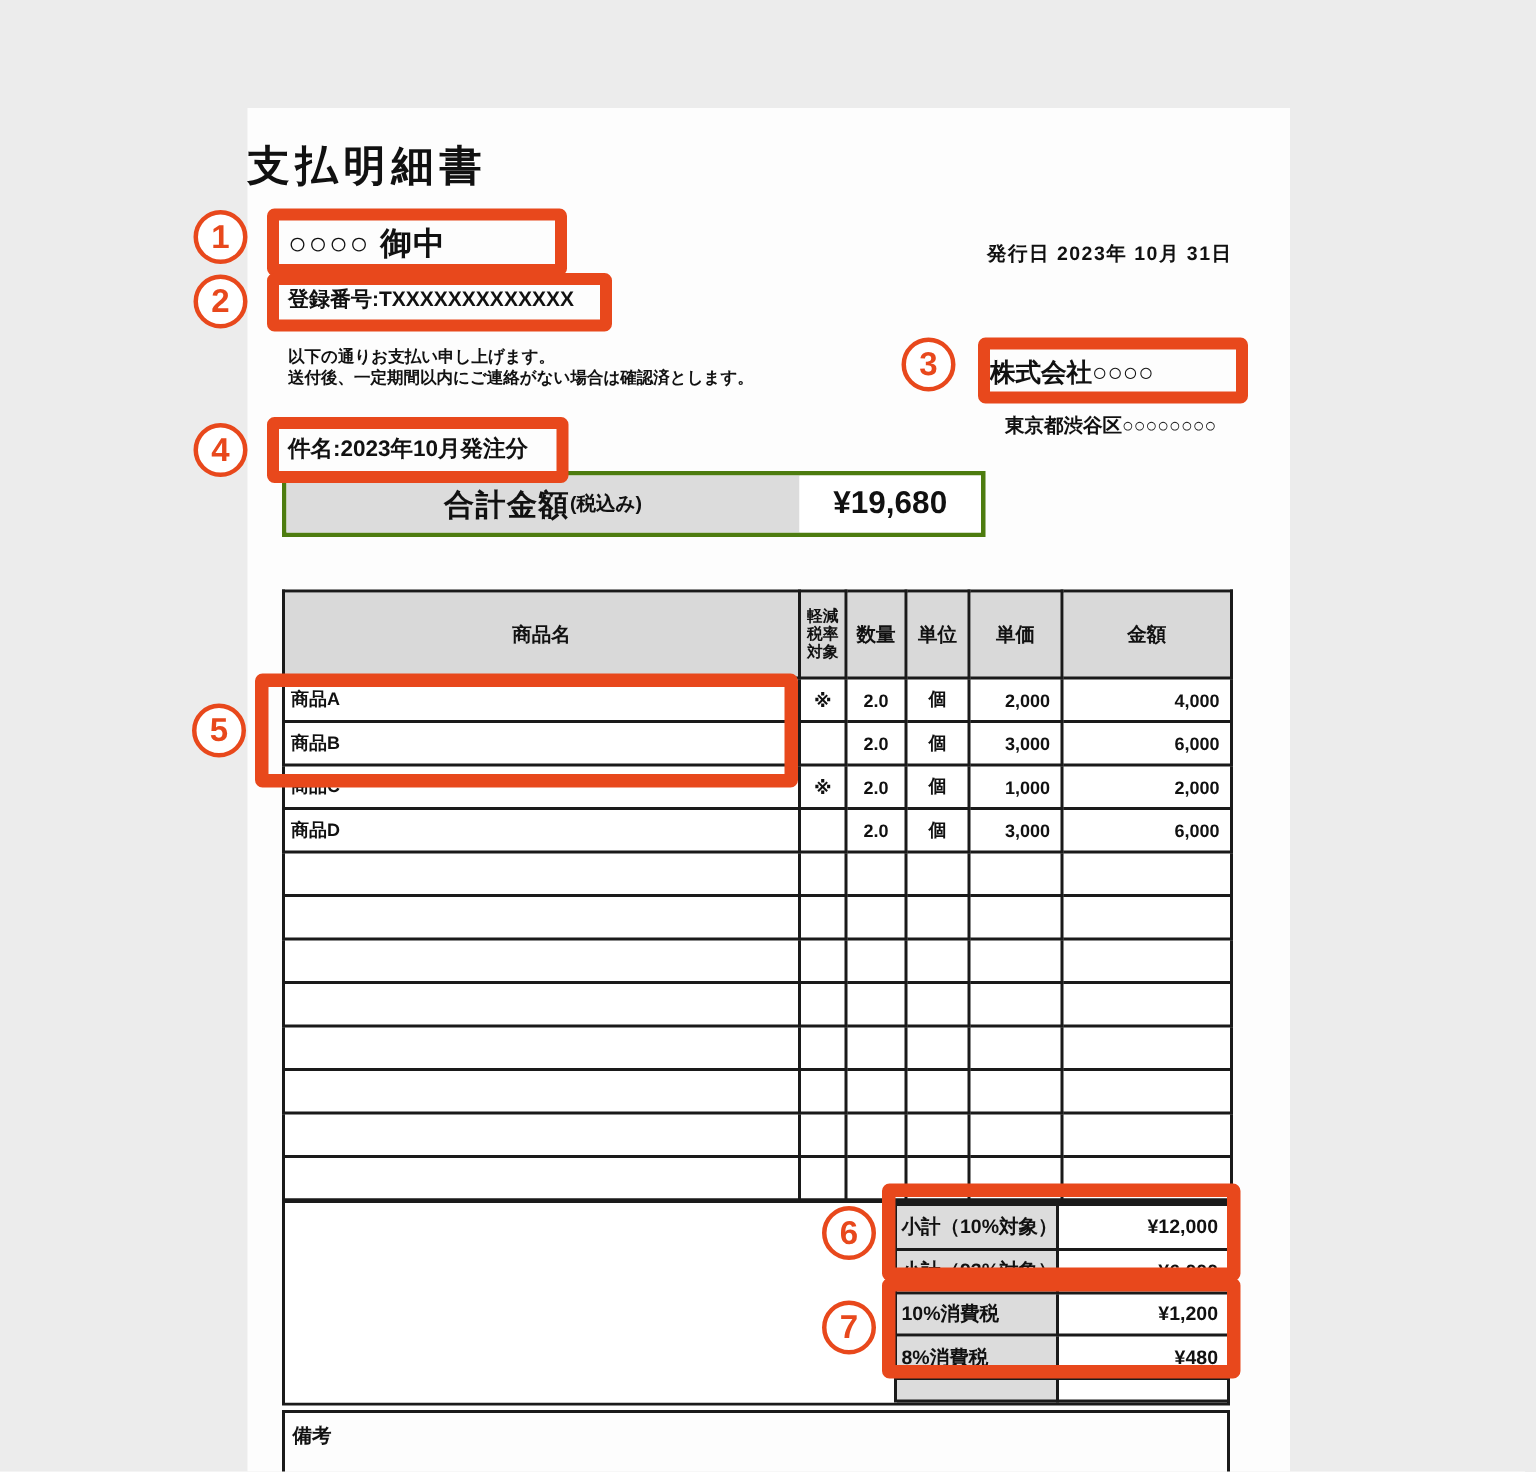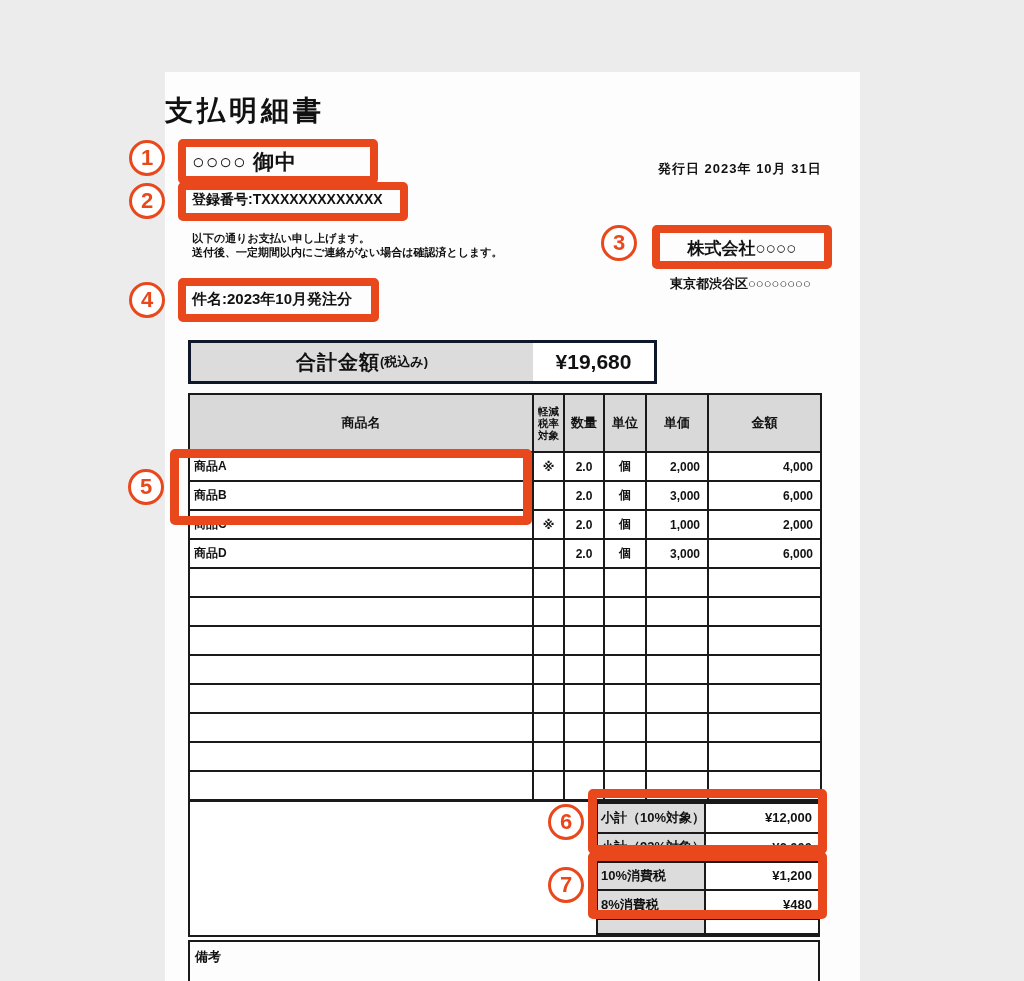--- a/index.html
+++ b/index.html
@@ -6,43 +6,43 @@
   body{
     width:1024px;height:981px;overflow:hidden;background:#ececec;
     font-family:"Liberation Sans","DejaVu Sans",sans-serif;
     font-weight:700;color:#111;position:relative;
   }
   .canvas{position:absolute;left:0;top:0;width:1024px;height:981px;}
   .page{position:absolute;left:165px;top:72px;width:695px;height:909px;background:#fdfdfd;}
   .abs{position:absolute;}
   .doc-title{left:165px;top:92px;width:695px;font-size:28px;letter-spacing:4px;}
   .issue-date{left:658px;top:160px;font-size:13px;letter-spacing:1px;}
-  .recipient{left:192px;top:148px;font-size:21px;letter-spacing:1px;font-family:Liberation Serif, serif;}
+  .recipient{left:192px;top:148px;font-size:21px;letter-spacing:1px;}
   .regnum{left:192px;top:191px;font-size:14px;}
   .greeting{left:192px;top:231px;font-size:11px;line-height:14px;}
   .address{left:636px;top:275px;font-size:13px;margin-left:34px;}
   .subject{left:192px;top:290px;font-size:15px;}
   
   .ann-rect{position:absolute;border:8px solid #e8481c;border-radius:5px;background:transparent;box-sizing:border-box;}
   .badge{
     position:absolute;width:36px;height:36px;border-radius:50%;background:#fff;
     border:3px solid #e8481c;color:#e8481c;box-sizing:border-box;
     font-size:22px;line-height:30px;text-align:center;z-index:6;
   }
   .r1{left:178px;top:139px;width:200px;height:45px;z-index:5;}
   .r2{left:178px;top:182px;width:230px;height:39px;z-index:5;}
   .r3{left:652px;top:225px;width:180px;height:44px;z-index:5;}
   .r4{left:178px;top:278px;width:201px;height:44px;z-index:5;}
   .r5{left:170px;top:449px;width:362px;height:76px;border-width:9px;z-index:5;}
   .r6{left:588px;top:789px;width:239px;height:65px;border-width:9px;z-index:5;}
   .r7{left:588px;top:852px;width:239px;height:67px;border-width:9px;z-index:5;}
   
-  .company{left:660px;top:237px;width:164px;text-align:center;font-size:17px;}
-  
-  .total-box{left:188px;top:340px;width:469px;height:44px;border:3px solid #0f172a;box-sizing:border-box;display:flex;}
+  .company{left:660px;top:237px;width:164px;text-align:left;font-size:17px;}
+  
+  .total-box{left:188px;top:314px;width:469px;height:44px;border:3px solid #4d7c0f;box-sizing:border-box;display:flex;}
   .total-label{width:342px;background:#dcdcdc;display:flex;align-items:center;justify-content:center;font-size:20px;letter-spacing:1px;}
   .total-label .suffix{font-size:13px;letter-spacing:0;}
   .total-amount{flex:1;background:#fff;display:flex;align-items:center;justify-content:center;font-size:21px;}
   
   .items{left:188px;top:393px;}
   table{border-collapse:collapse;table-layout:fixed;}
   .items table{width:632px;}
   td,th{border:2px solid #1a1a1a;box-sizing:border-box;padding:0;overflow:hidden;white-space:nowrap;}
   th{background:#d9d9d9;font-size:13px;font-weight:700;height:58px;}
   th.hsmall{font-size:10.5px;line-height:1.15;white-space:normal;padding:0 3px;}

